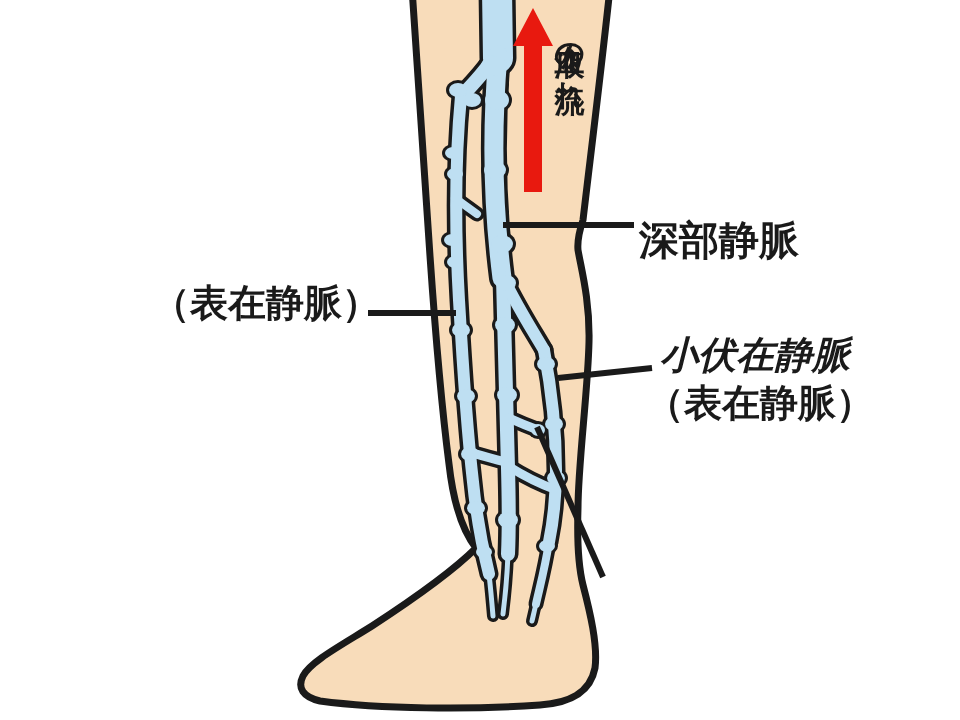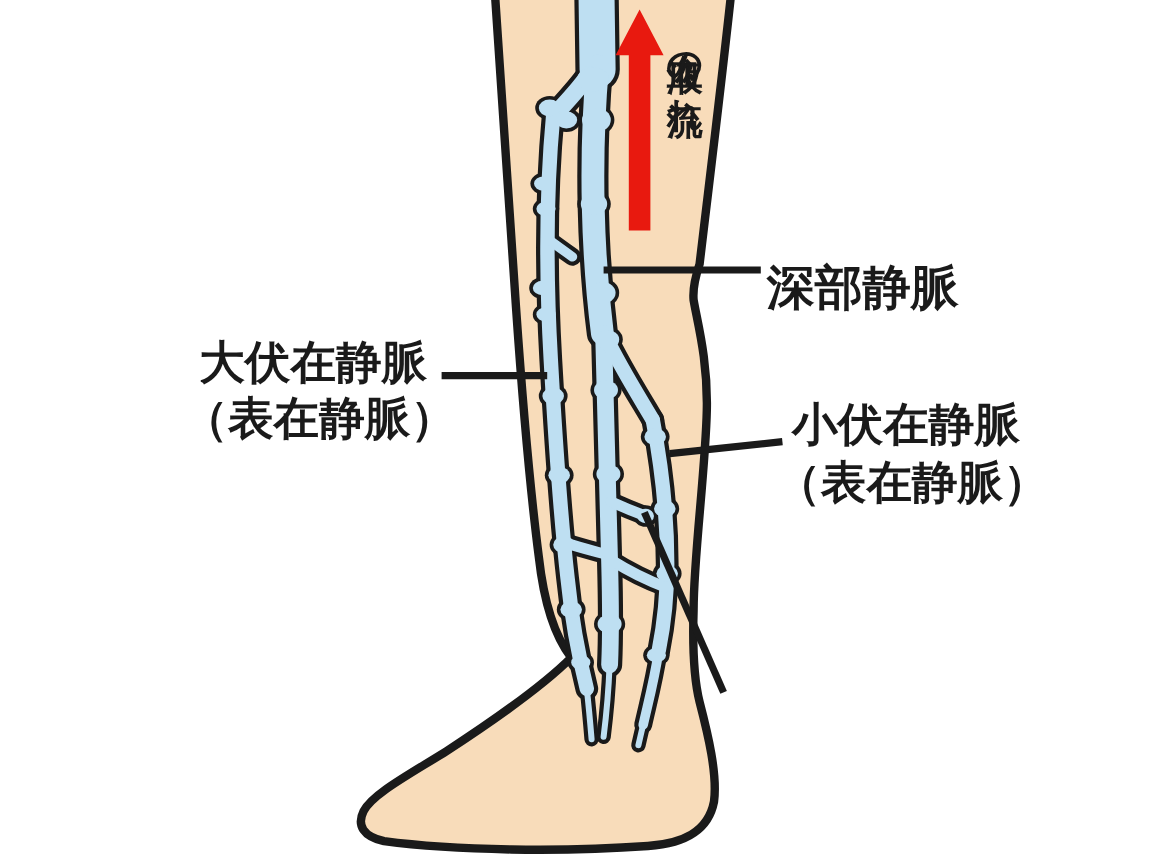--- a/index.html
+++ b/index.html
@@ -20,21 +20,21 @@
   .label .ln{display:block;}
   #blood-flow-label{
     left:551px;top:22px;
     writing-mode:vertical-rl;text-orientation:upright;
     font-size:30px;letter-spacing:1px;height:170px;
   }
   #deep-vein-label{left:639px;top:216px;font-size:40px;}
   #gsv-label{left:152px;top:280px;font-size:38px;line-height:1.24;}
   #gsv-label .ln1{padding-left:14px;}
   #ssv-label{left:646px;top:332px;font-size:38px;line-height:1.26;}
-  #ssv-label .ln1{padding-left:14px;}
+  #ssv-label .ln1{padding-left:14px;font-style:italic;}
   #perforator-label{left:613px;top:553px;font-size:40px;}
   .vb{fill:none;stroke:var(--outline,#1a1a1a);stroke-linecap:round;}
   .vf{fill:none;stroke:var(--vein-fill,#bedff2);stroke-linecap:round;}
   .nb{fill:var(--outline,#1a1a1a);stroke:none;}
   .nf{fill:var(--vein-fill,#bedff2);stroke:none;}
   .leader{stroke:var(--outline,#1a1a1a);stroke-width:6;fill:none;}
 </style>
 </head>
 <body>
 
@@ -152,21 +152,20 @@
     <line class="leader" x1="368" y1="313" x2="456" y2="313"></line>
     <line class="leader" x1="558" y1="378" x2="652" y2="368"></line>
     <line class="leader" x1="537" y1="427" x2="603" y2="577"></line>
   </svg>
 
   <div class="label" id="blood-flow-label">血液の流れ</div>
 
   <div class="label" id="deep-vein-label">深部静脈</div>
 
   <div class="label" id="gsv-label">
-    <span class="ln ln1">大伏在静脈</span>
     <span class="ln ln2">（表在静脈）</span>
   </div>
 
   <div class="label" id="ssv-label">
     <span class="ln ln1">小伏在静脈</span>
     <span class="ln ln2">（表在静脈）</span>
   </div>
 
 
 </div>

